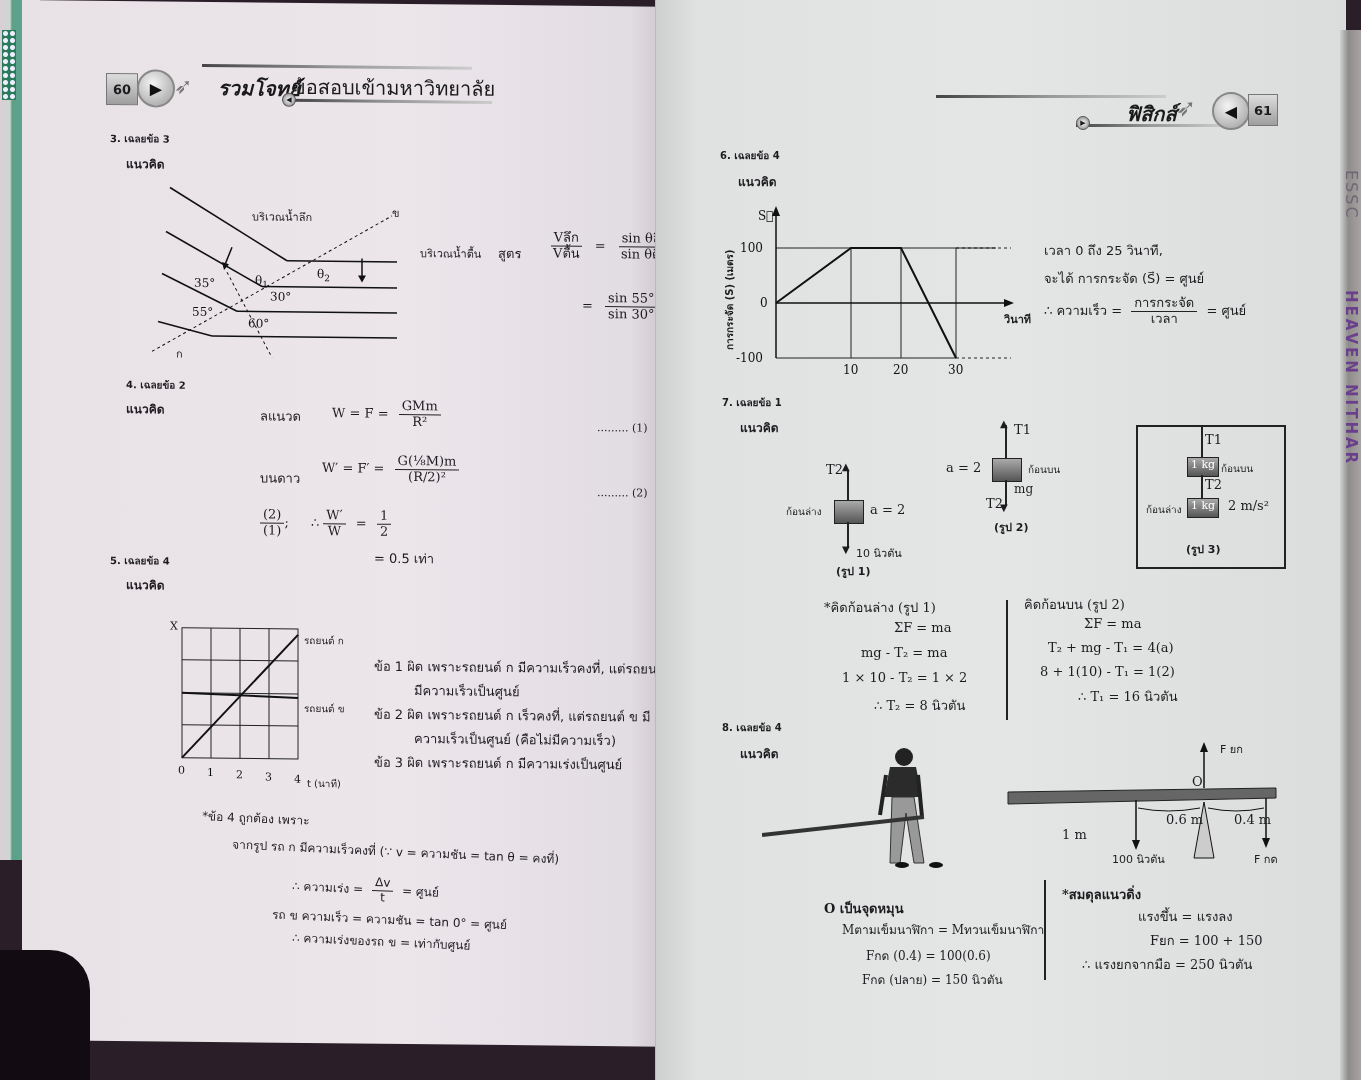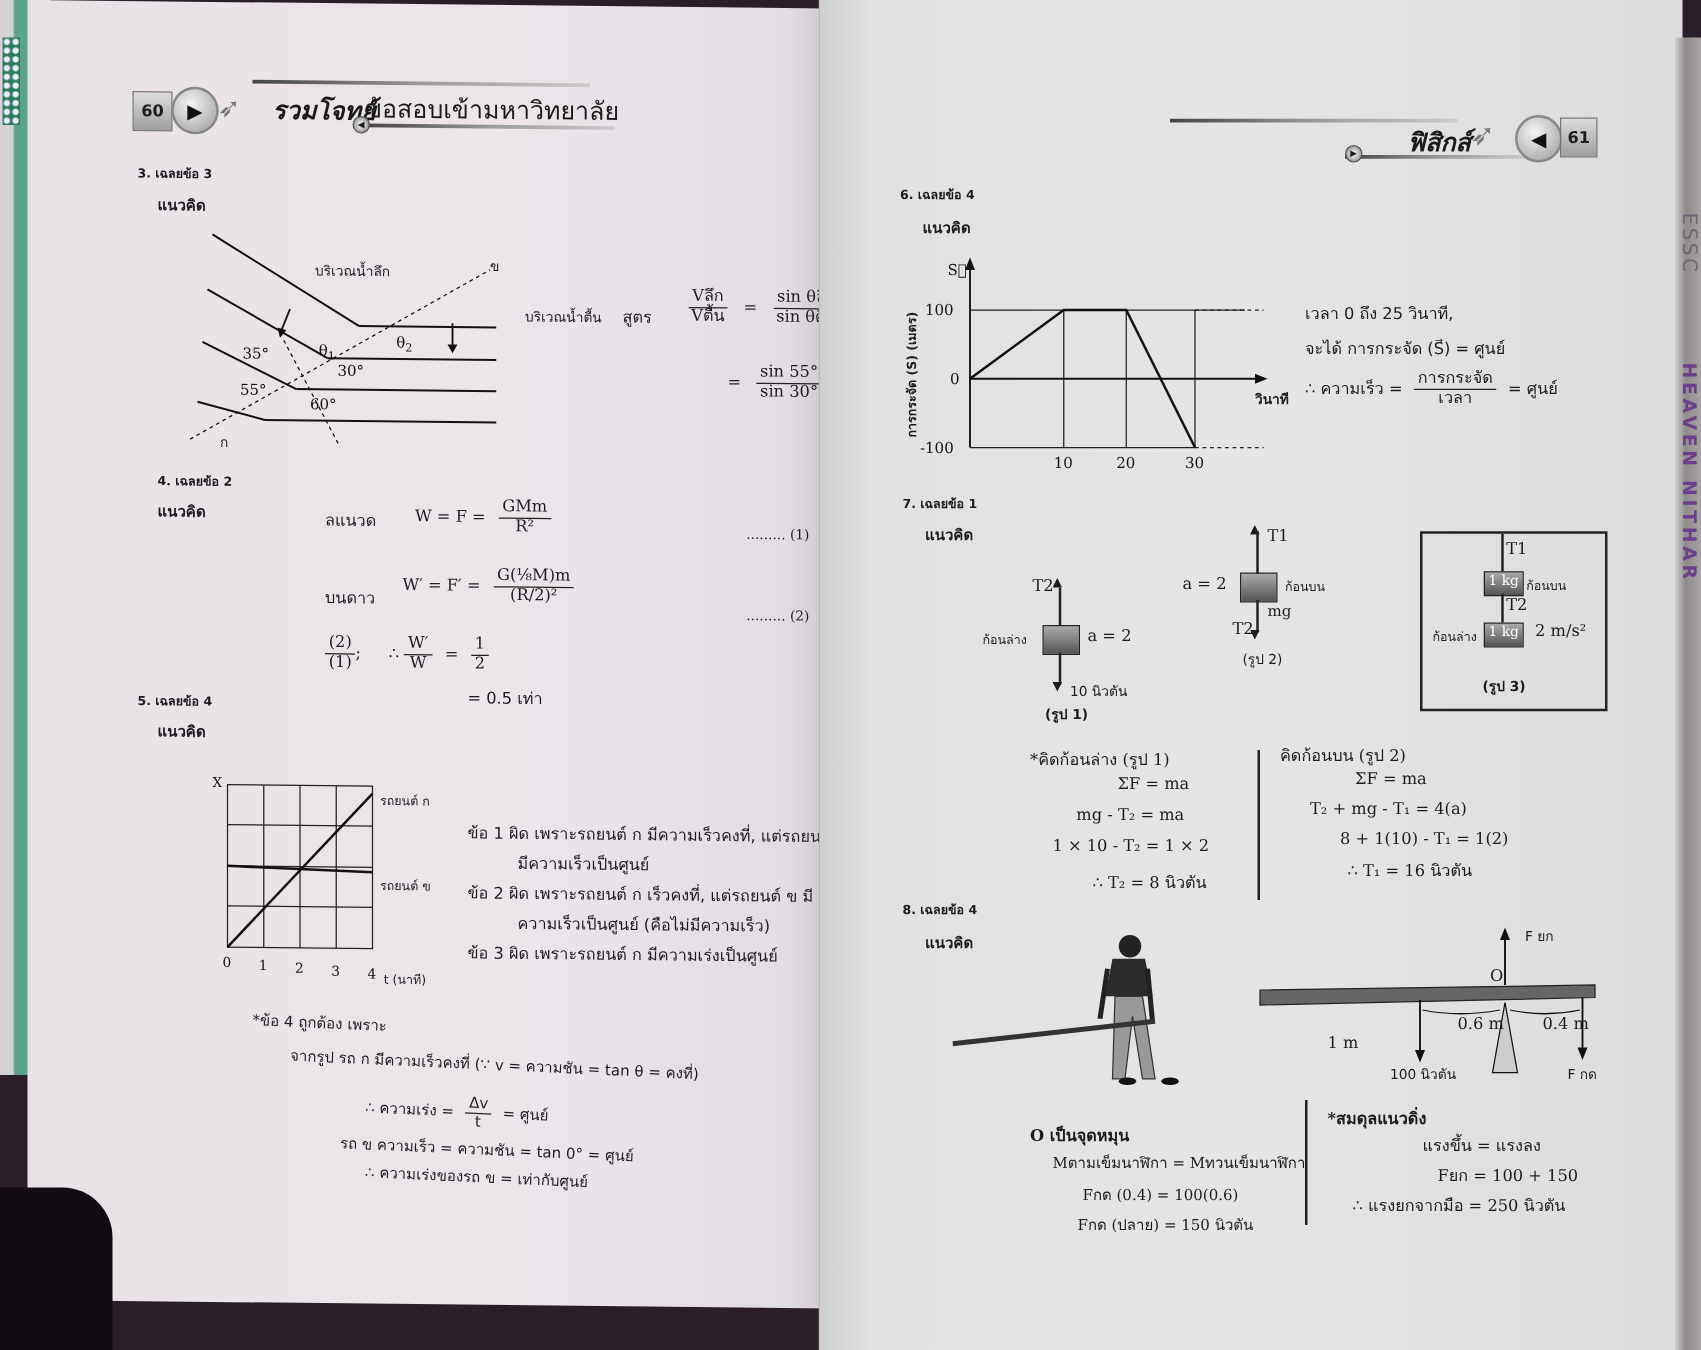--- a/index.html
+++ b/index.html
@@ -263,21 +263,21 @@
   <div class="vline" style="left:349px;top:425px;height:35px;"></div>
   <div class="lbl" style="left:344px;top:418px;font-size:10px;">▲</div>
   <div class="lbl t12" style="left:358px;top:422px;">T1</div>
   <div class="lbl t12" style="left:290px;top:460px;">a = 2</div>
   <div class="block" style="left:336px;top:458px;width:28px;height:22px;"></div>
   <div class="lbl sans" style="left:372px;top:462px;font-size:10px;">ก้อนบน</div>
   <div class="lbl t12" style="left:358px;top:482px;font-size:12px;">mg</div>
   <div class="vline" style="left:349px;top:480px;height:26px;"></div>
   <div class="lbl" style="left:344px;top:502px;font-size:10px;">▼</div>
   <div class="lbl t12" style="left:330px;top:496px;">T2</div>
-  <div class="lbl sans" style="left:338px;top:518px;font-size:11px;font-weight:normal;">(รูป 2)</div>
+  <div class="lbl sans" style="left:338px;top:518px;font-size:11px;font-weight:bold;">(รูป 2)</div>
 
   <div class="box" style="left:480px;top:425px;width:146px;height:140px;"></div>
   <div class="vline" style="left:545px;top:427px;height:30px;"></div>
   <div class="lbl t12" style="left:549px;top:432px;">T1</div>
   <div class="block" style="left:531px;top:457px;width:30px;height:18px;font-size:11px;color:#fff;text-align:center;">1 kg</div>
   <div class="lbl sans" style="left:565px;top:461px;font-size:10px;">ก้อนบน</div>
   <div class="vline" style="left:545px;top:475px;height:23px;"></div>
   <div class="lbl t12" style="left:549px;top:477px;">T2</div>
   <div class="lbl t12" style="left:572px;top:458px;margin-top:40px;">2 m/s²</div>
   <div class="block" style="left:531px;top:498px;width:30px;height:18px;font-size:11px;color:#fff;text-align:center;">1 kg</div>
@@ -286,21 +286,21 @@
 
   <div class="lbl t12" style="left:168px;top:597px;text-align:center;">*คิดก้อนล่าง (รูป 1)</div>
   <div class="lbl t12" style="left:238px;top:620px;">ΣF  =  ma</div>
   <div class="lbl t12" style="left:205px;top:645px;">mg - T₂  =  ma</div>
   <div class="lbl t12" style="left:186px;top:670px;">1 × 10 - T₂  =  1 × 2</div>
   <div class="lbl t12" style="left:218px;top:695px;">∴ T₂  =  8 นิวตัน</div>
   <div class="vline" style="left:350px;top:600px;height:120px;"></div>
   <div class="lbl t12" style="left:368px;top:594px;">คิดก้อนบน (รูป 2)</div>
   <div class="lbl t12" style="left:428px;top:616px;">ΣF  =  ma</div>
   <div class="lbl t12" style="left:392px;top:640px;">T₂ + mg - T₁  =  4(a)</div>
-  <div class="lbl t12" style="left:384px;top:664px;margin-left:32px;">8 + 1(10) - T₁  =  1(2)</div>
+  <div class="lbl t12" style="left:384px;top:664px;">8 + 1(10) - T₁  =  1(2)</div>
   <div class="lbl t12" style="left:422px;top:686px;">∴ T₁  =  16 นิวตัน</div>
 
   <div class="abs q-head" style="left:66px;top:720px;">8. เฉลยข้อ 4</div>
   <div class="abs q-sub" style="left:84px;top:744px;">แนวคิด</div>
   <svg class="abs" style="left:106px;top:745px;" width="190" height="130">
     <circle cx="142" cy="12" r="9" fill="#222"></circle>
     <path d="M128 22 h26 l6 30 h-38z" fill="#2b2b2b"></path>
     <path d="M130 52 h22 l10 66 h-10 l-8-50 -6 50 h-10z" fill="#999" stroke="#333"></path>
     <path d="M124 30 l-6 40" stroke="#222" stroke-width="4"></path>
     <path d="M156 30 l4 42" stroke="#222" stroke-width="4"></path>

